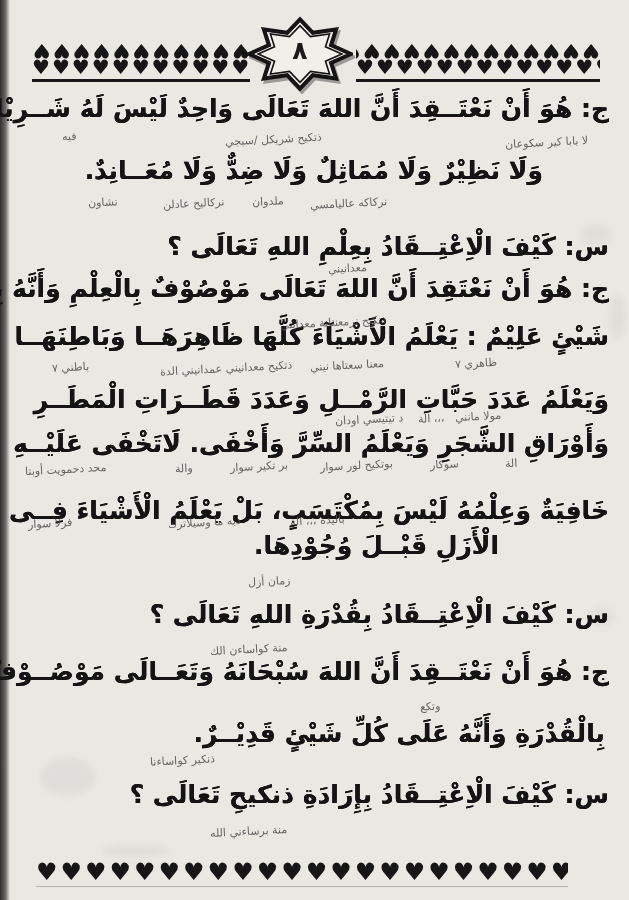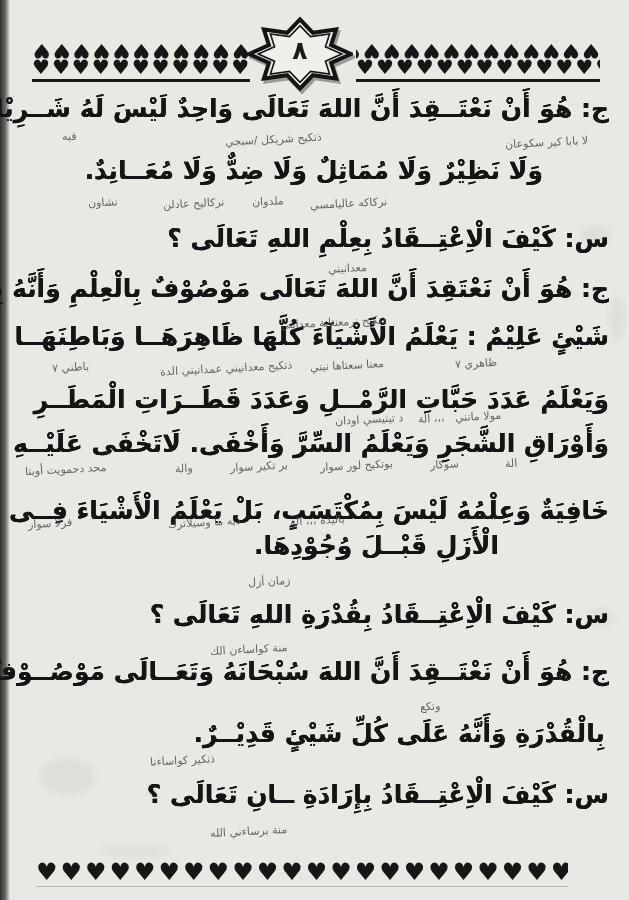--- a/index.html
+++ b/index.html
@@ -57,21 +57,21 @@
     direction:rtl;white-space:nowrap;
     font-weight:700;font-size:25px;line-height:34px;
     color:#141414;
     text-shadow:0 0 .6px #141414;
   }
   #lines > div.continuation-centered{right:86px;margin-top:6px;}
   #lines > div.continuation-shifted{right:130px;}
   #lines > div.continuation{right:24px;margin-top:12px;}
   #lines > div:nth-child(1){top:92px;}
   #lines > div:nth-child(2){top:148px;}
-  #lines > div:nth-child(3){top:222px;}
+  #lines > div:nth-child(3){top:230px;}
   #lines > div:nth-child(4){top:272px;}
   #lines > div:nth-child(5){top:320px;}
   #lines > div:nth-child(6){top:375px;margin-top:8px;}
   #lines > div:nth-child(7){top:427px;text-align:right;}
   #lines > div:nth-child(8){top:494px;}
   #lines > div:nth-child(9){top:529px;}
   #lines > div:nth-child(10){top:598px;}
   #lines > div:nth-child(11){top:655px;}
   #lines > div:nth-child(12){top:705px;}
   #lines > div:nth-child(13){top:778px;}
@@ -122,21 +122,21 @@
       <div class="question">س: كَيْفَ الْاِعْتِــقَادُ بِعِلْمِ اللهِ تَعَالَى ؟</div>
       <div class="answer">ج: هُوَ أَنْ نَعْتَقِدَ أَنَّ اللهَ تَعَالَى مَوْصُوْفٌ بِالْعِلْمِ وَأَنَّهُ بِكُلِّ</div>
       <div class="body">شَيْئٍ عَلِيْمٌ : يَعْلَمُ الْأَشْيَآءَ كُلَّهَا ظَاهِرَهَــا وَبَاطِنَهَــا</div>
       <div class="body">وَيَعْلَمُ عَدَدَ حَبَّاتِ الرَّمْــلِ وَعَدَدَ قَطَــرَاتِ الْمَطَــرِ</div>
       <div class="body">وَأَوْرَاقِ الشَّجَرِ وَيَعْلَمُ السِّرَّ وَأَخْفَى. لَاتَخْفَى عَلَيْــهِ</div>
       <div class="body">خَافِيَةٌ وَعِلْمُهُ لَيْسَ بِمُكْتَسَبٍ، بَلْ يَعْلَمُ الْأَشْيَاءَ فِــى</div>
       <div class="continuation-shifted">الْأَزَلِ قَبْــلَ وُجُوْدِهَا.</div>
       <div class="question">س: كَيْفَ الْاِعْتِــقَادُ بِقُدْرَةِ اللهِ تَعَالَى ؟</div>
       <div class="answer">ج: هُوَ أَنْ نَعْتَــقِدَ أَنَّ اللهَ سُبْحَانَهُ وَتَعَــالَى مَوْصُــوْفٌ</div>
       <div class="continuation">بِالْقُدْرَةِ وَأَنَّهُ عَلَى كُلِّ شَيْئٍ قَدِيْــرٌ.</div>
-      <div class="question">س: كَيْفَ الْاِعْتِــقَادُ بِإِرَادَةِ ــانِ تَعَالَى ؟</div>
+      <div class="question">س: كَيْفَ الْاِعْتِــقَادُ بِإِرَادَةِ ذنكيحِ تَعَالَى ؟</div>
     </div>
 
   <div id="anns">
       <div style="left: 62px; top: 130px;">فيه</div>
       <div style="left: 225px; top: 133px;">ذتكيح شريكل /سبجي</div>
       <div style="left: 505px; top: 136px;">لا بابا كير سكوعان</div>
       <div style="left: 88px; top: 196px;">نشاون</div>
       <div style="left: 163px; top: 197px;">نركاليح عادلن</div>
       <div style="left: 252px; top: 195px;">ملدوان</div>
       <div style="left: 310px; top: 197px;">نركاكه عاليامسي</div>

